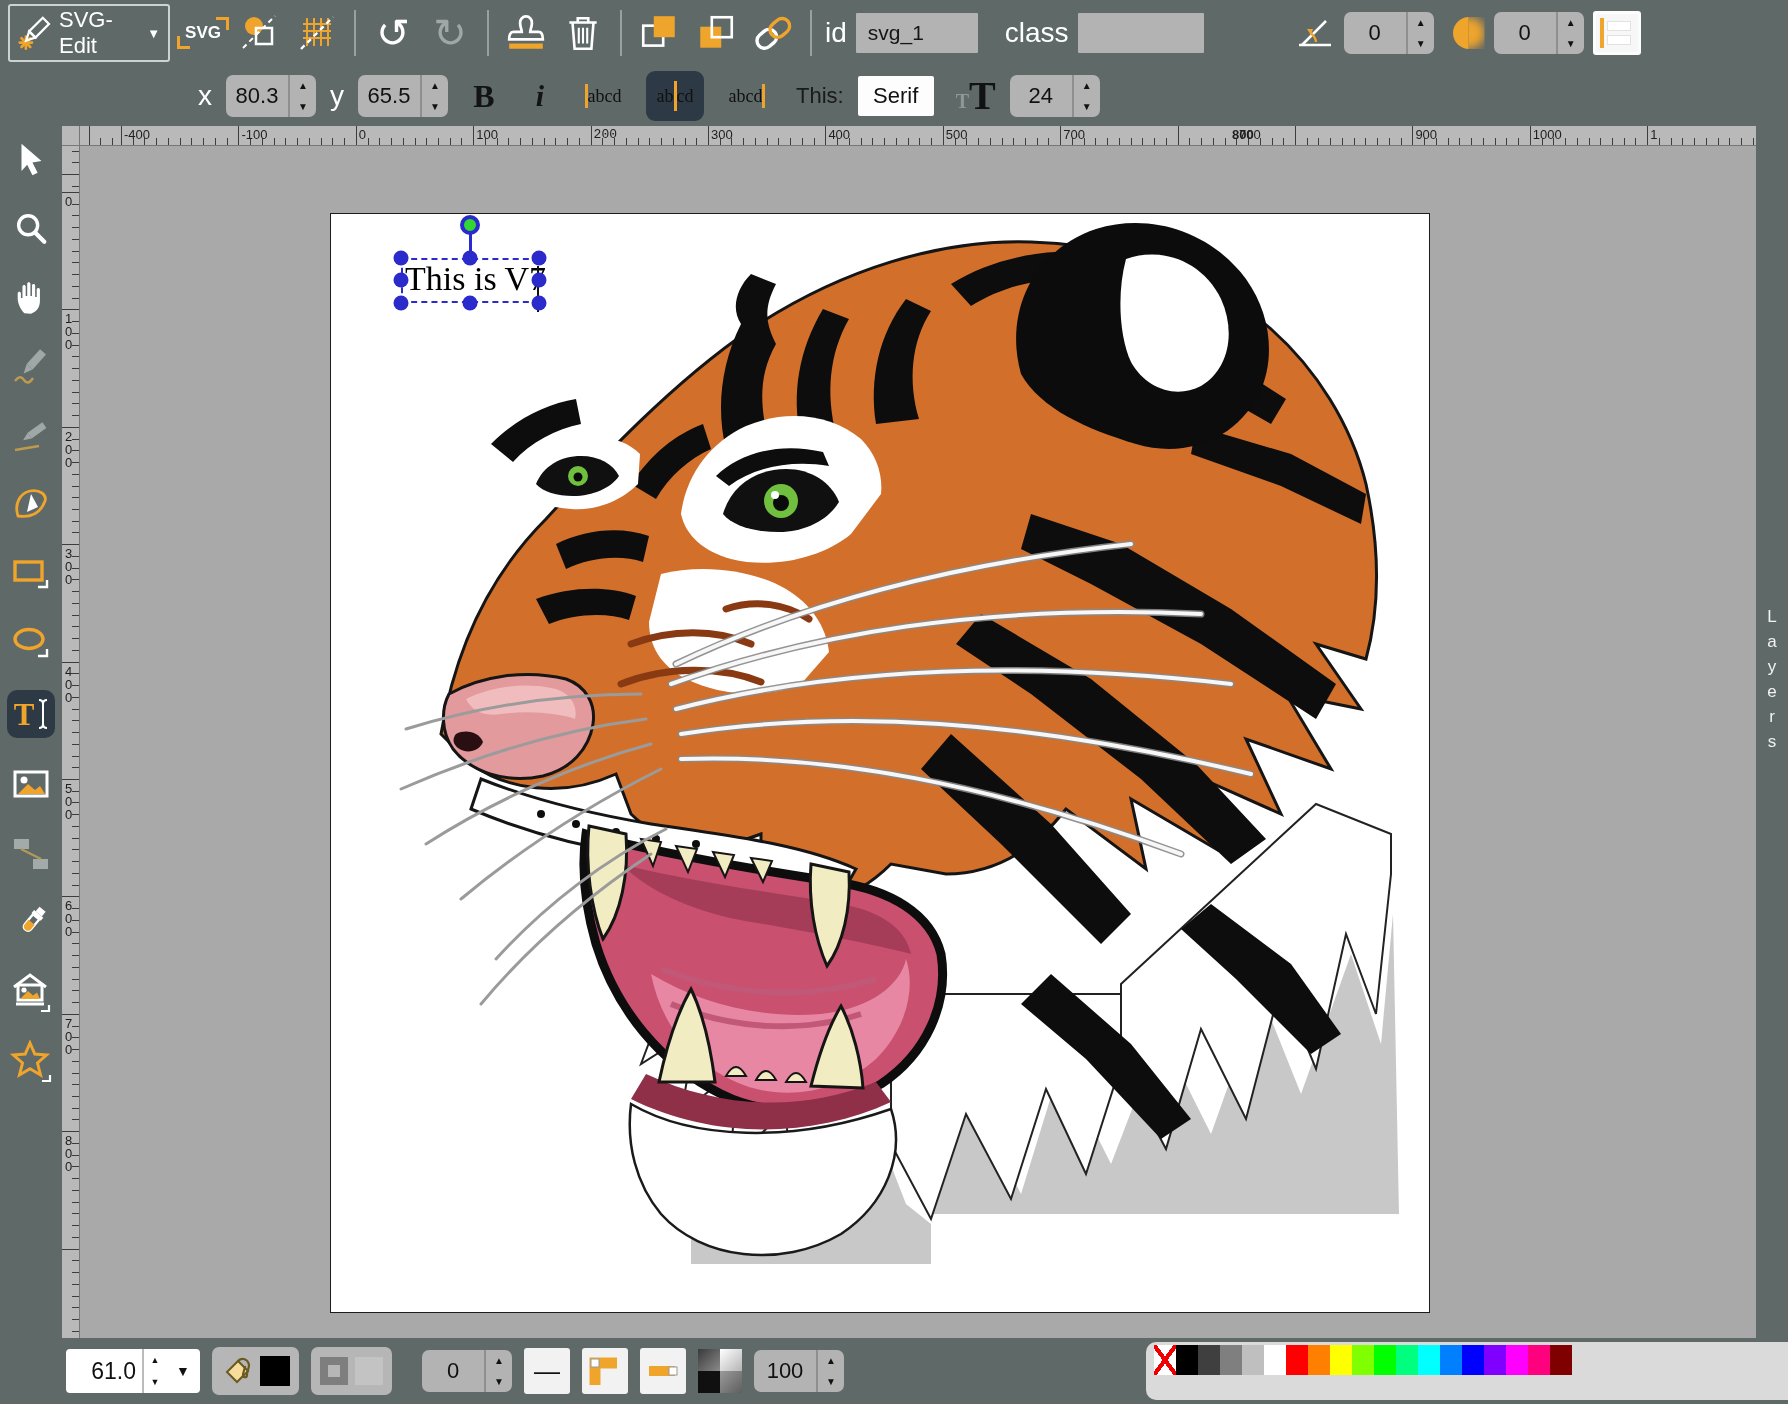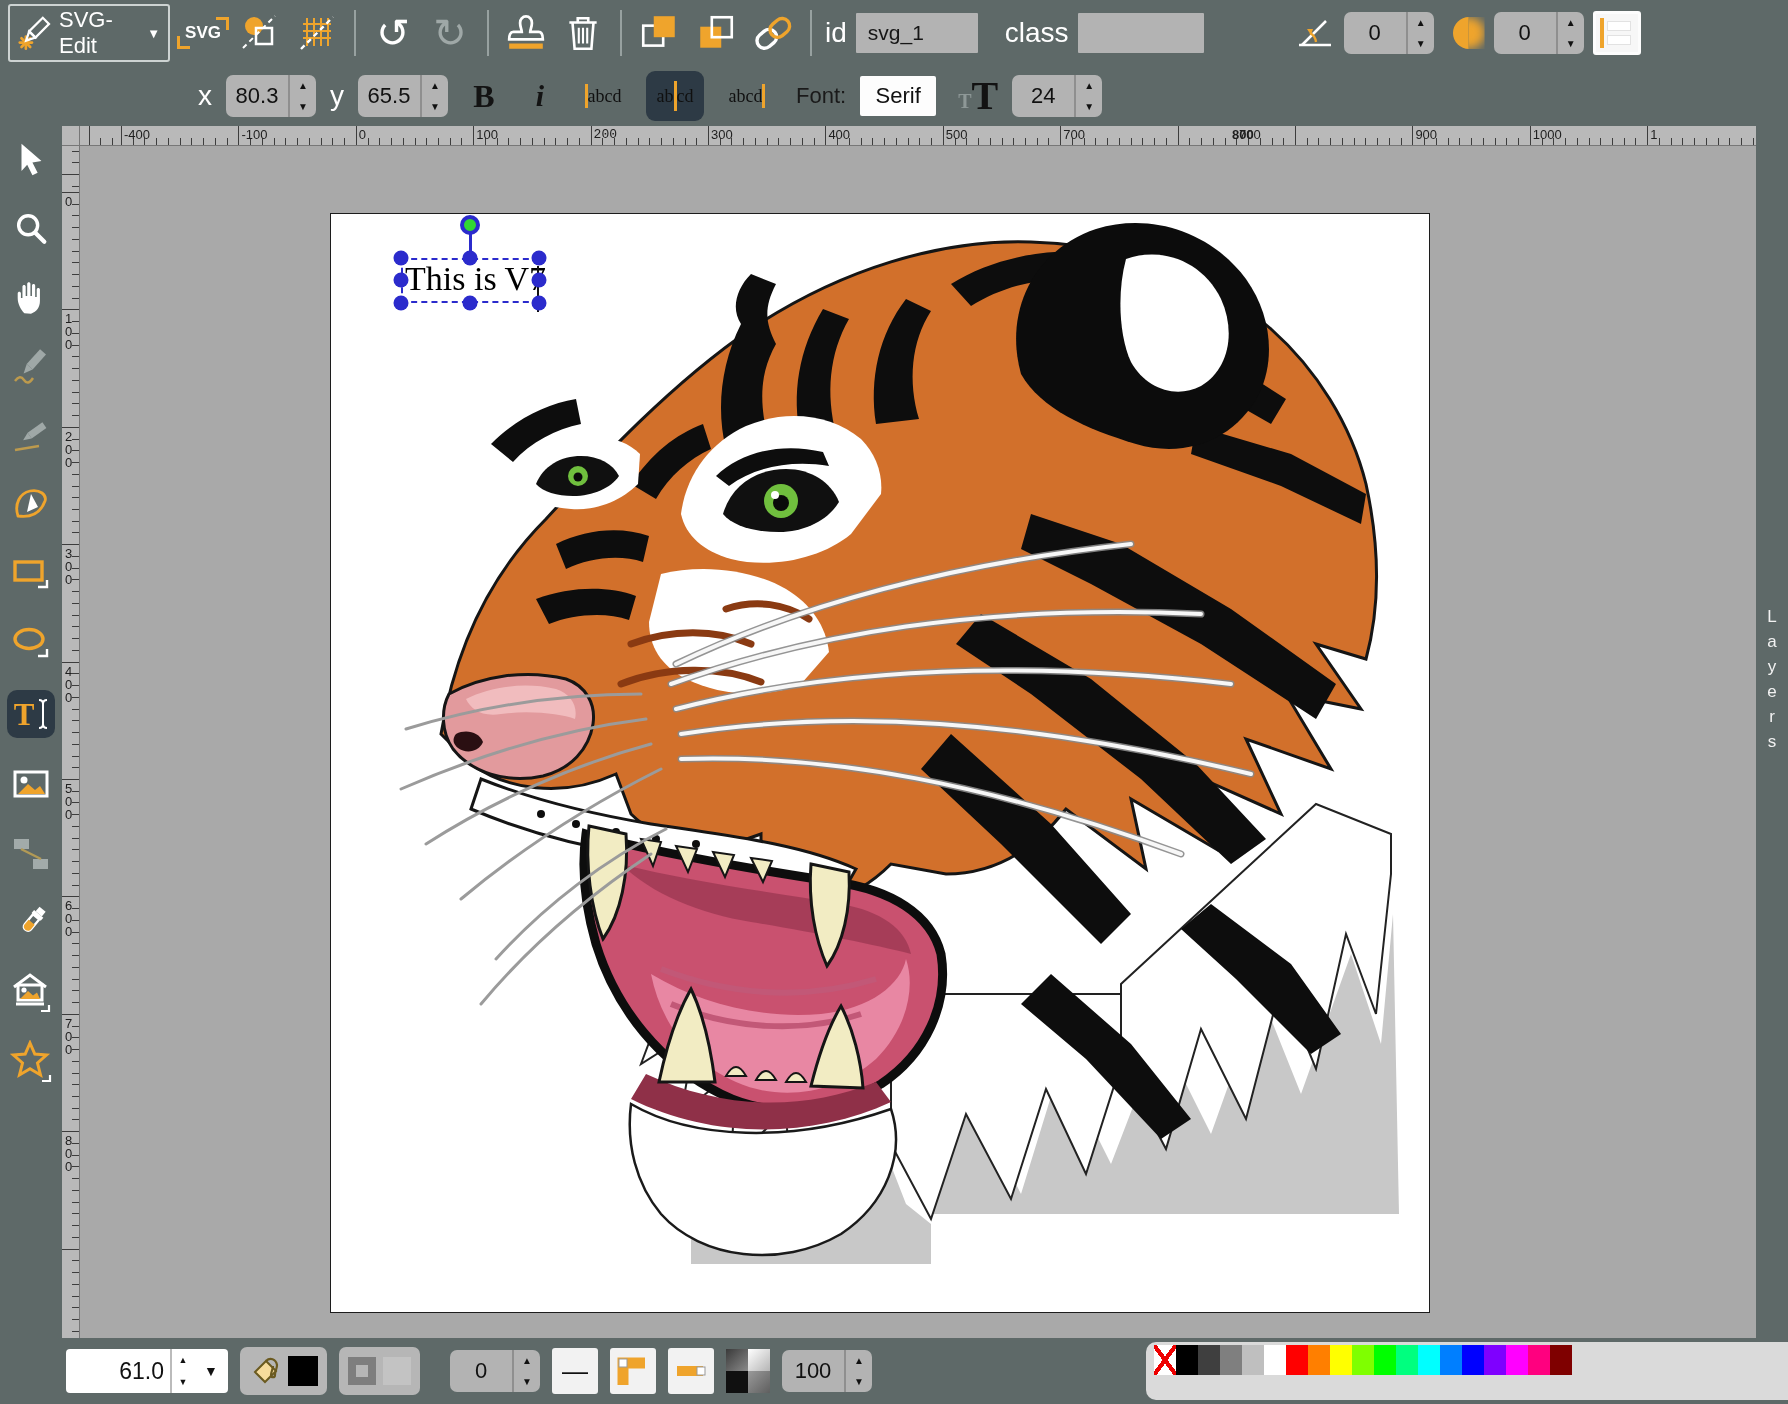--- a/index.html
+++ b/index.html
@@ -80,21 +80,21 @@
 .rot-grip{position:absolute;left:139px;top:11px;width:20px;height:20px;border-radius:50%;background:var(--green);border:4px solid var(--blue);transform:translate(-50%,-50%);}
 
 
 .layers-strip{position:absolute;left:1756px;top:126px;width:32px;bottom:66px;background:var(--bar);z-index:4;}
 .layers-strip span{display:block;text-align:center;color:#f2f2f2;font-size:17px;line-height:25px;}
 .layers-strip .pad{height:478px;}
 
 
 .bottombar{position:absolute;left:0;bottom:0;width:1788px;height:66px;background:var(--bar);z-index:6;display:flex;align-items:center;padding-left:66px;gap:12px;}
 .zoomw{height:44px;background:#fff;border-radius:4px;display:flex;align-items:center;overflow:hidden;}
-.zoomw .zv{width:104px;text-align:right;color:#111;font-size:23px;padding-right:6px;}
+.zoomw .zv{width:76px;text-align:right;color:#111;font-size:23px;padding-right:6px;}
 .zoomw .zspin{width:24px;height:100%;border-left:2px solid #bbb;display:flex;flex-direction:column;}
 .zoomw .zspin span{flex:1;display:flex;align-items:center;justify-content:center;font-size:9px;color:#111;}
 .zoomw .zdrop{width:34px;text-align:center;font-size:14px;color:#111;}
 .paintw{height:48px;background:#b6b6b6;border-radius:7px;display:flex;align-items:center;gap:7px;padding:0 9px;}
 .swblack{width:30px;height:30px;background:#000;}
 .swring{width:28px;height:28px;border:8px solid #7e7e7e;}
 .swflat{width:28px;height:28px;background:#c3c3c3;}
 .wbtn{width:46px;height:46px;background:#f2f2f2;border-radius:3px;display:flex;align-items:center;justify-content:center;color:#111;font-size:26px;}
 .checker{position:relative;width:44px;height:44px;}
 .checker i{position:absolute;width:50%;height:50%;}
@@ -253,21 +253,21 @@
     </div>
     <div class="anchor on">
       <span>ab</span>
         <span class="cb"></span>
         <span>cd</span>
     </div>
     <div class="anchor">
       <span>abcd</span>
         <span class="cb"></span>
     </div>
-    <span class="flabel">Font:</span>
+    <span class="flabel">This:</span>
     <div class="fontbtn">Serif</div>
     <span class="sizeico">
       <span class="tsm">T</span>
       <span class="tbg">T</span>
     </span>
     <div class="spinwrap">
       <span class="spinval">24</span>
       <span class="spincol">
         <span>▲</span>
         <span>▼</span>

